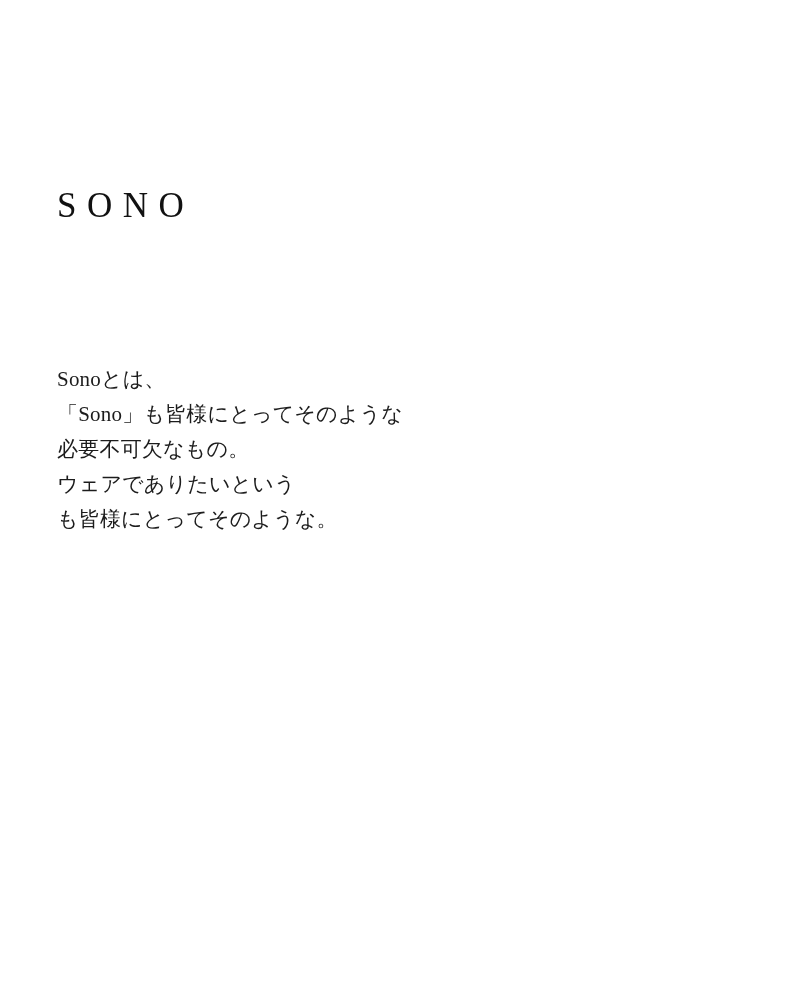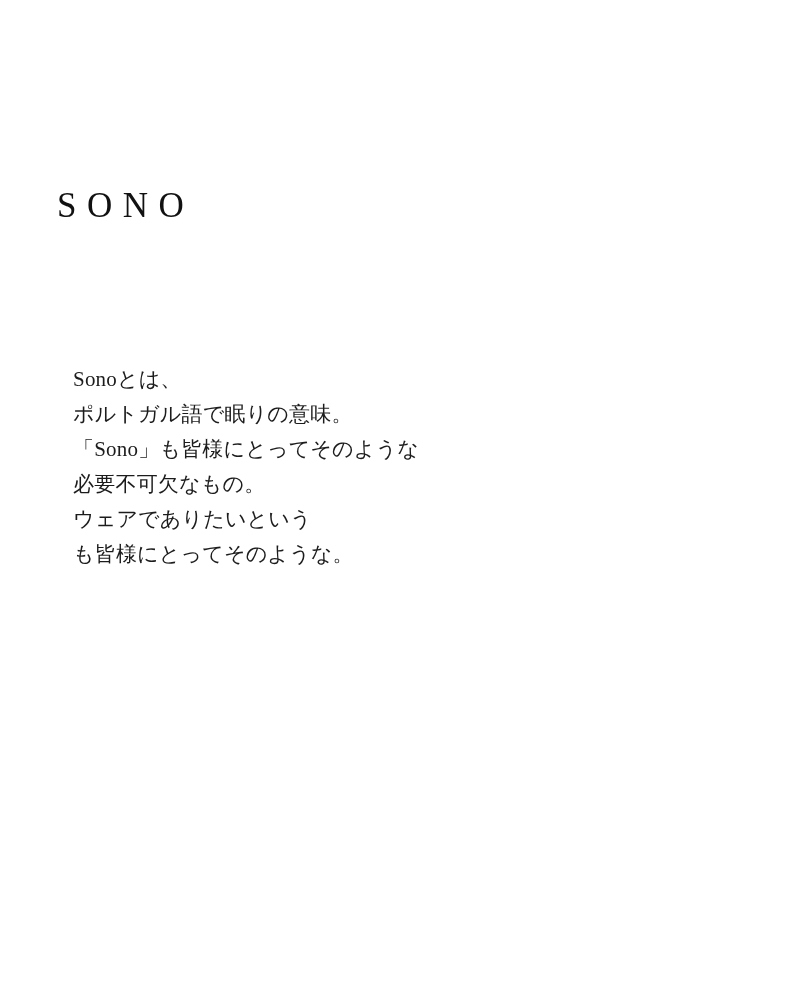--- a/index.html
+++ b/index.html
@@ -44,32 +44,30 @@
     font-size: 21px;
     line-height: 35px;
     color: #1c1c1c;
     letter-spacing: 0.01em;
     font-weight: 400;
   }
 
   .description .line {
     display: block;
     white-space: pre;
-    margin-left: 16px;
   }
 </style>
 </head>
 <body>
 
 <div class="page">
 
   <div class="brand-logo">SONO</div>
 
   <div class="description">
     <span class="line">Sonoとは、</span>
-    <span class="line">ポルトガル語で眠りの意味。</span>
     <span class="line">「Sono」も皆様にとってそのような</span>
     <span class="line">必要不可欠なもの。</span>
     <span class="line">ウェアでありたいという</span>
     <span class="line">も皆様にとってそのような。</span>
   </div>
 
 </div>
 
 </body></html>

